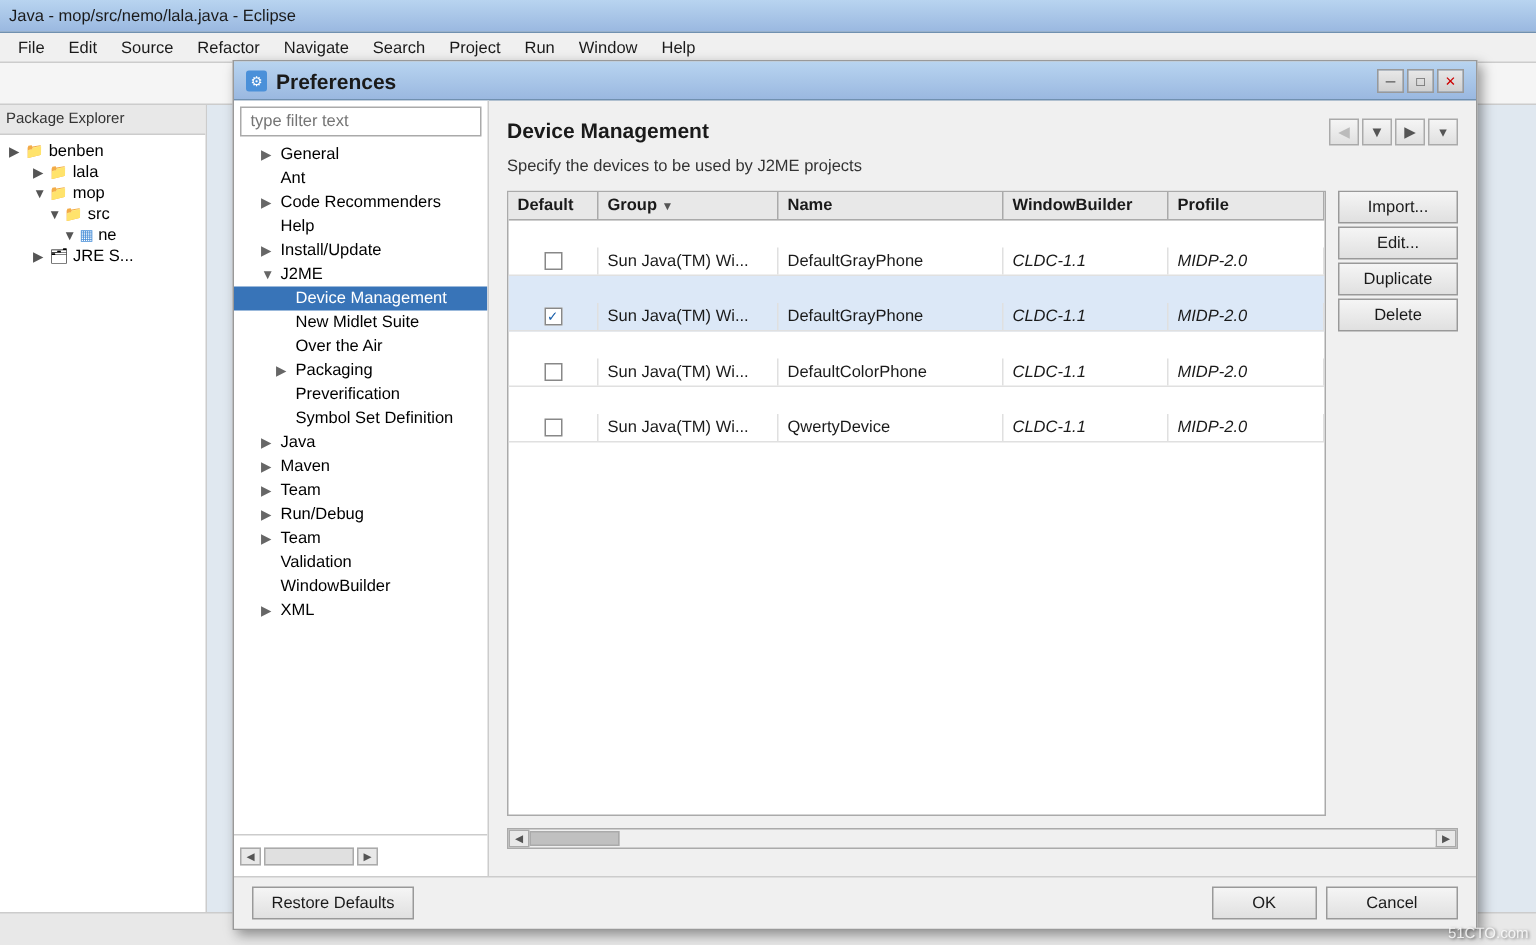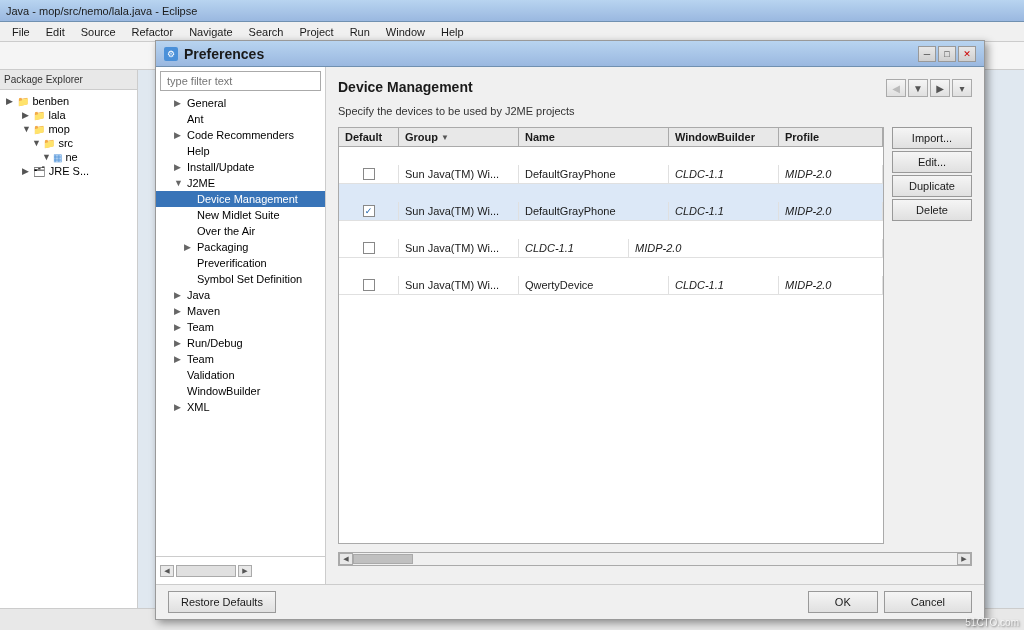--- a/index.html
+++ b/index.html
@@ -712,20 +712,21 @@
               <div class="td name-col">DefaultGrayPhone</div>
               <div class="td config-col">CLDC-1.1</div>
               <div class="td profile-col">MIDP-2.0</div>
             </div>
 
             <div class="table-row">
               <div class="td default-col">
                 <div class="checkbox"></div>
               </div>
               <div class="td group-col">Sun Java(TM) Wi...</div>
+              <div class="td name-col">DefaultColorPhone</div>
               <div class="td config-col">CLDC-1.1</div>
               <div class="td profile-col">MIDP-2.0</div>
             </div>
 
             <div class="table-row">
               <div class="td default-col">
                 <div class="checkbox"></div>
               </div>
               <div class="td group-col">Sun Java(TM) Wi...</div>
               <div class="td name-col">QwertyDevice</div>

